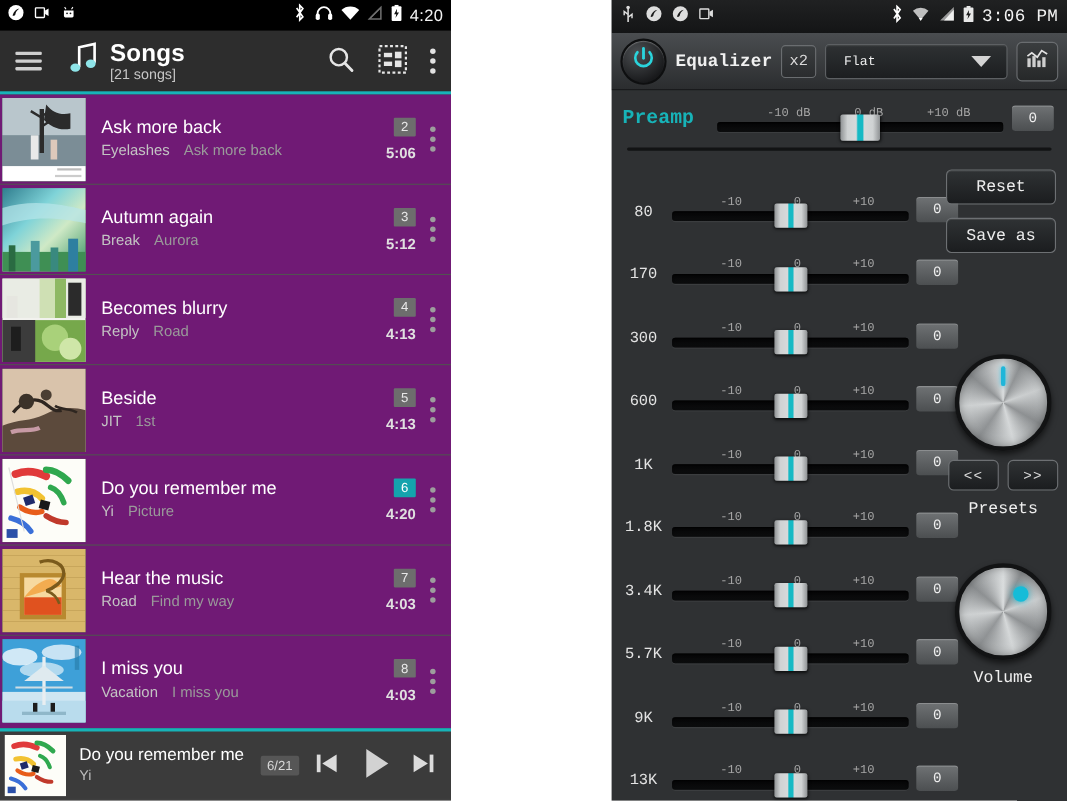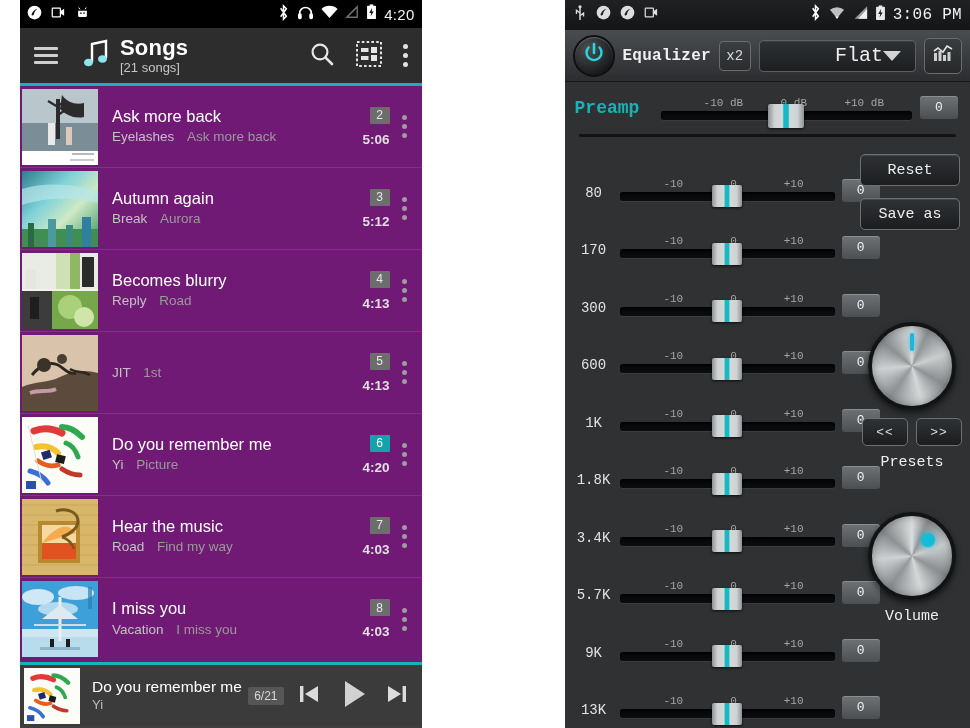--- a/index.html
+++ b/index.html
@@ -2,21 +2,21 @@
 <html><head>
 <meta charset="utf-8">
 <style>
   * { box-sizing: border-box; margin: 0; padding: 0; }
   html, body {
     width: 970px; height: 728px;
     background: #ffffff;
     font-family: "Liberation Sans", sans-serif;
     overflow: hidden;
   }
-  #root { position: relative; width: 970px; height: 728px; display: flex; padding-left: 20px; }
+  #root { position: relative; width: 970px; height: 728px; display: flex; }
 
   
   #left-phone {
     position: relative;
     width: 410px; height: 728px;
     background: #3f3f3f;
     overflow: hidden;
   }
   .statusbar {
     height: 28px; background: #000000;
@@ -125,21 +125,21 @@
     background:linear-gradient(#3b3e40,#2a2c2e);
     color:#d9d9d9; font-size:14px; display:flex; align-items:center; justify-content:center;
     cursor:pointer; flex-shrink:0;
   }
   .preset-select {
     flex:1; height:32px; border:1px solid #5d6063; border-radius:4px;
     background:linear-gradient(#2e3133,#1c1e20);
     display:flex; align-items:center; position:relative; cursor:pointer;
     box-shadow: inset 0 1px 0 rgba(255,255,255,.08);
   }
-  .preset-label { flex:1; text-align:right; color:#ededed; font-size:20px; padding-left:16px;}
+  .preset-label { flex:1; text-align:left; color:#ededed; font-size:12px; padding-left:16px;}
   .caret { width:0;height:0;border-left:9px solid transparent;border-right:9px solid transparent;border-top:10px solid #d4d4d4;margin-right:14px;}
   .spectrum-btn {
     width:38px;height:36px;border:1px solid #6a6d70;border-radius:5px;
     background:linear-gradient(#3a3d3f,#262829);
     display:flex;align-items:center;justify-content:center;cursor:pointer;flex-shrink:0;
   }
 
   .eq-body { position:relative; height: 646px; padding: 0; }
 
   .preamp-row { display:flex; align-items:flex-end; padding: 14px 12px 0 10px; gap:8px;}
@@ -448,20 +448,21 @@
             <rect width="76" height="76" fill="#d9c3ab"></rect>
             <path d="M0 52c14-6 26-4 38-10s24-8 38-4v38H0z" fill="#5c4a3c"></path>
             <path d="M10 40c8-10 18-14 26-10 6 3 10 10 18 8" fill="none" stroke="#2e2620" stroke-width="3"></path>
             <circle cx="22" cy="30" r="7" fill="#3b3229"></circle>
             <circle cx="40" cy="24" r="5" fill="#4a3e33"></circle>
             <path d="M8 58c10-4 18 0 26-4" stroke="#c79aa5" stroke-width="4" fill="none"></path>
             <path d="M48 34c6 4 14 2 20 6" stroke="#2e2620" stroke-width="2.4" fill="none"></path>
           </svg>
         </div>
         <div class="song-txt">
+          <div class="song-title">Beside</div>
           <div class="song-meta">
             <span class="song-artist">JIT</span>
             <span class="song-album">1st</span>
           </div>
         </div>
         <div class="song-right">
           <div class="trk-badge">5</div>
           <div class="song-dur">4:13</div>
         </div>
         <div class="row-kebab">

